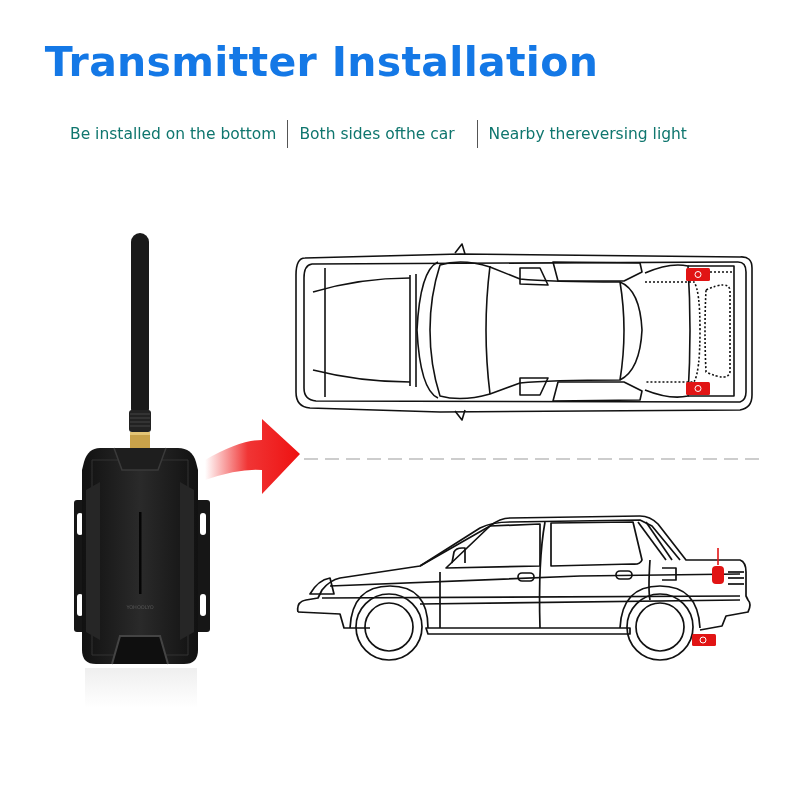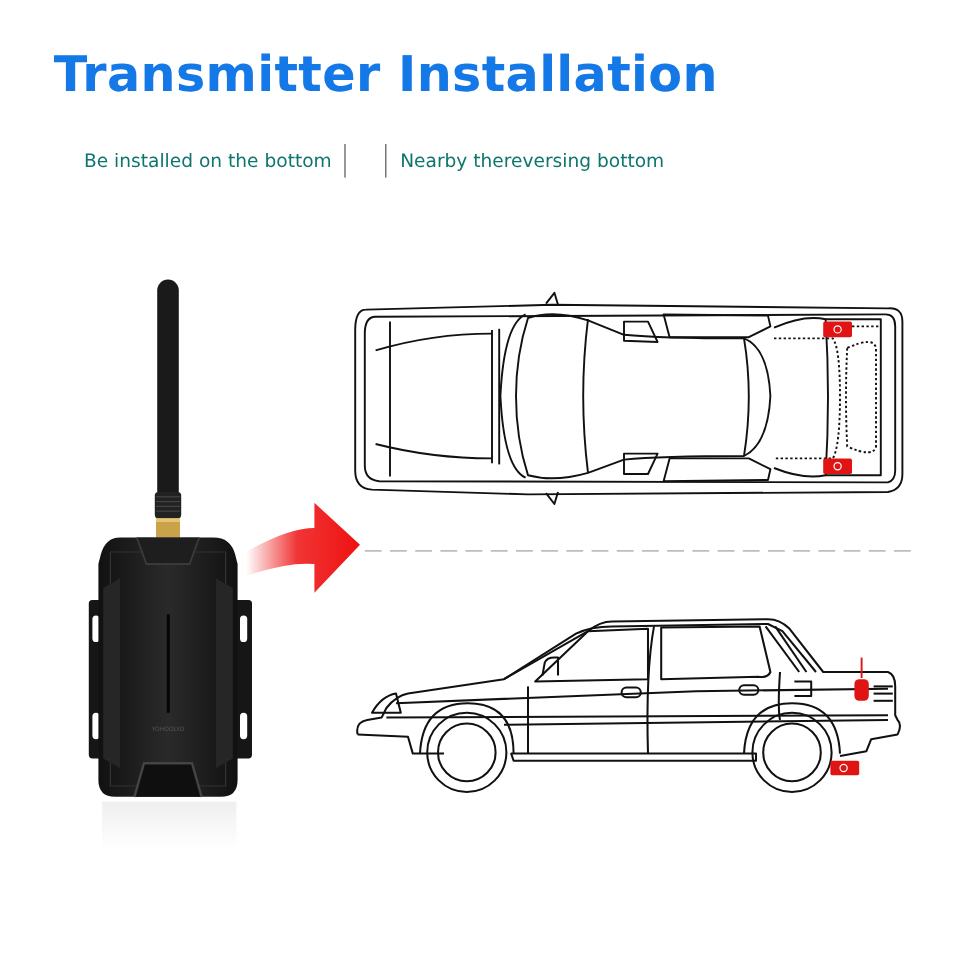--- a/index.html
+++ b/index.html
@@ -19,22 +19,23 @@
   svg.art { position: absolute; left: 0; top: 0; }
 </style>
 </head>
 <body>
 
 <div class="title">Transmitter Installation</div>
 
 <div class="subtitle-row">
   <span class="sub-item">Be installed on the bottom</span>
   <span class="sep"></span>
+  <span class="sub-item">Both sides ofthe car</span>
   <span class="sep" style="margin-left:22px;"></span>
-  <span class="sub-item">Nearby thereversing bottom</span>
+  <span class="sub-item">Nearby thereversing light</span>
 </div>
 
 <svg class="art" width="800" height="800" viewBox="0 0 800 800">
   <defs>
     <linearGradient id="arrowGrad" x1="0" y1="0" x2="1" y2="0">
       <stop offset="0" stop-color="#ee1111" stop-opacity="0"></stop>
       <stop offset="0.45" stop-color="#ee1111" stop-opacity="0.85"></stop>
       <stop offset="1" stop-color="#ee1111"></stop>
     </linearGradient>
     <linearGradient id="boxGrad" x1="0" y1="0" x2="1" y2="0">

